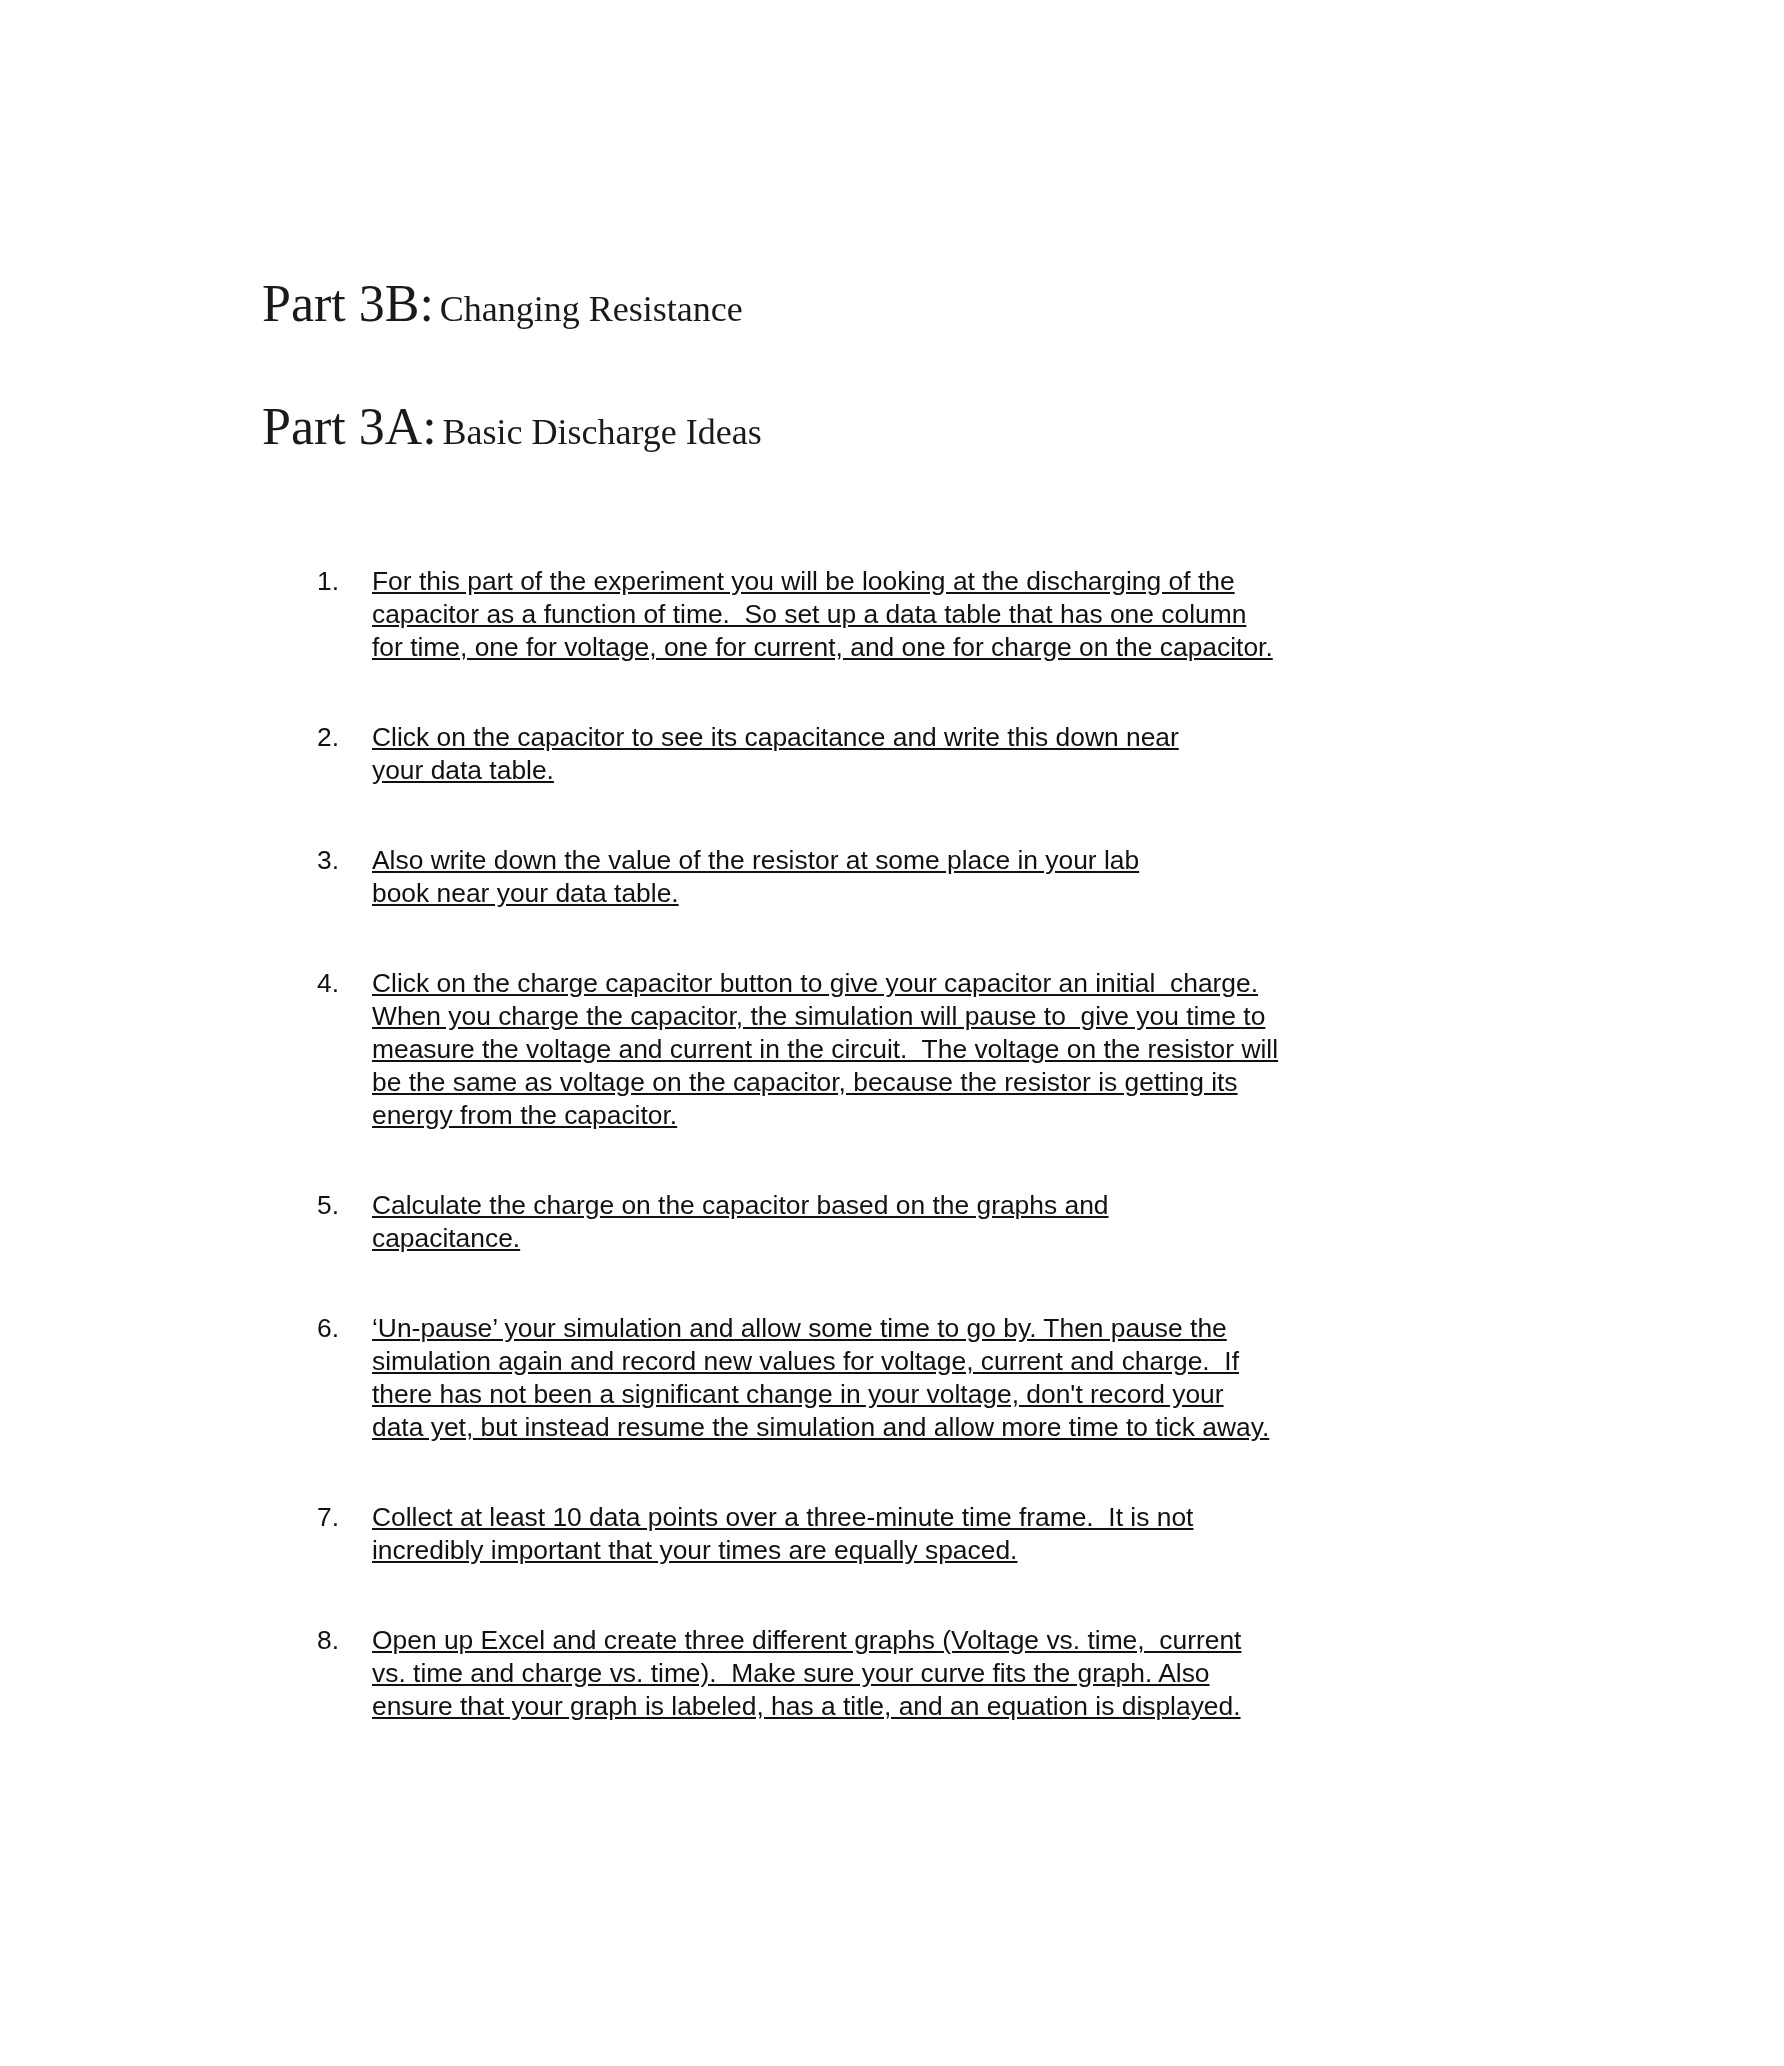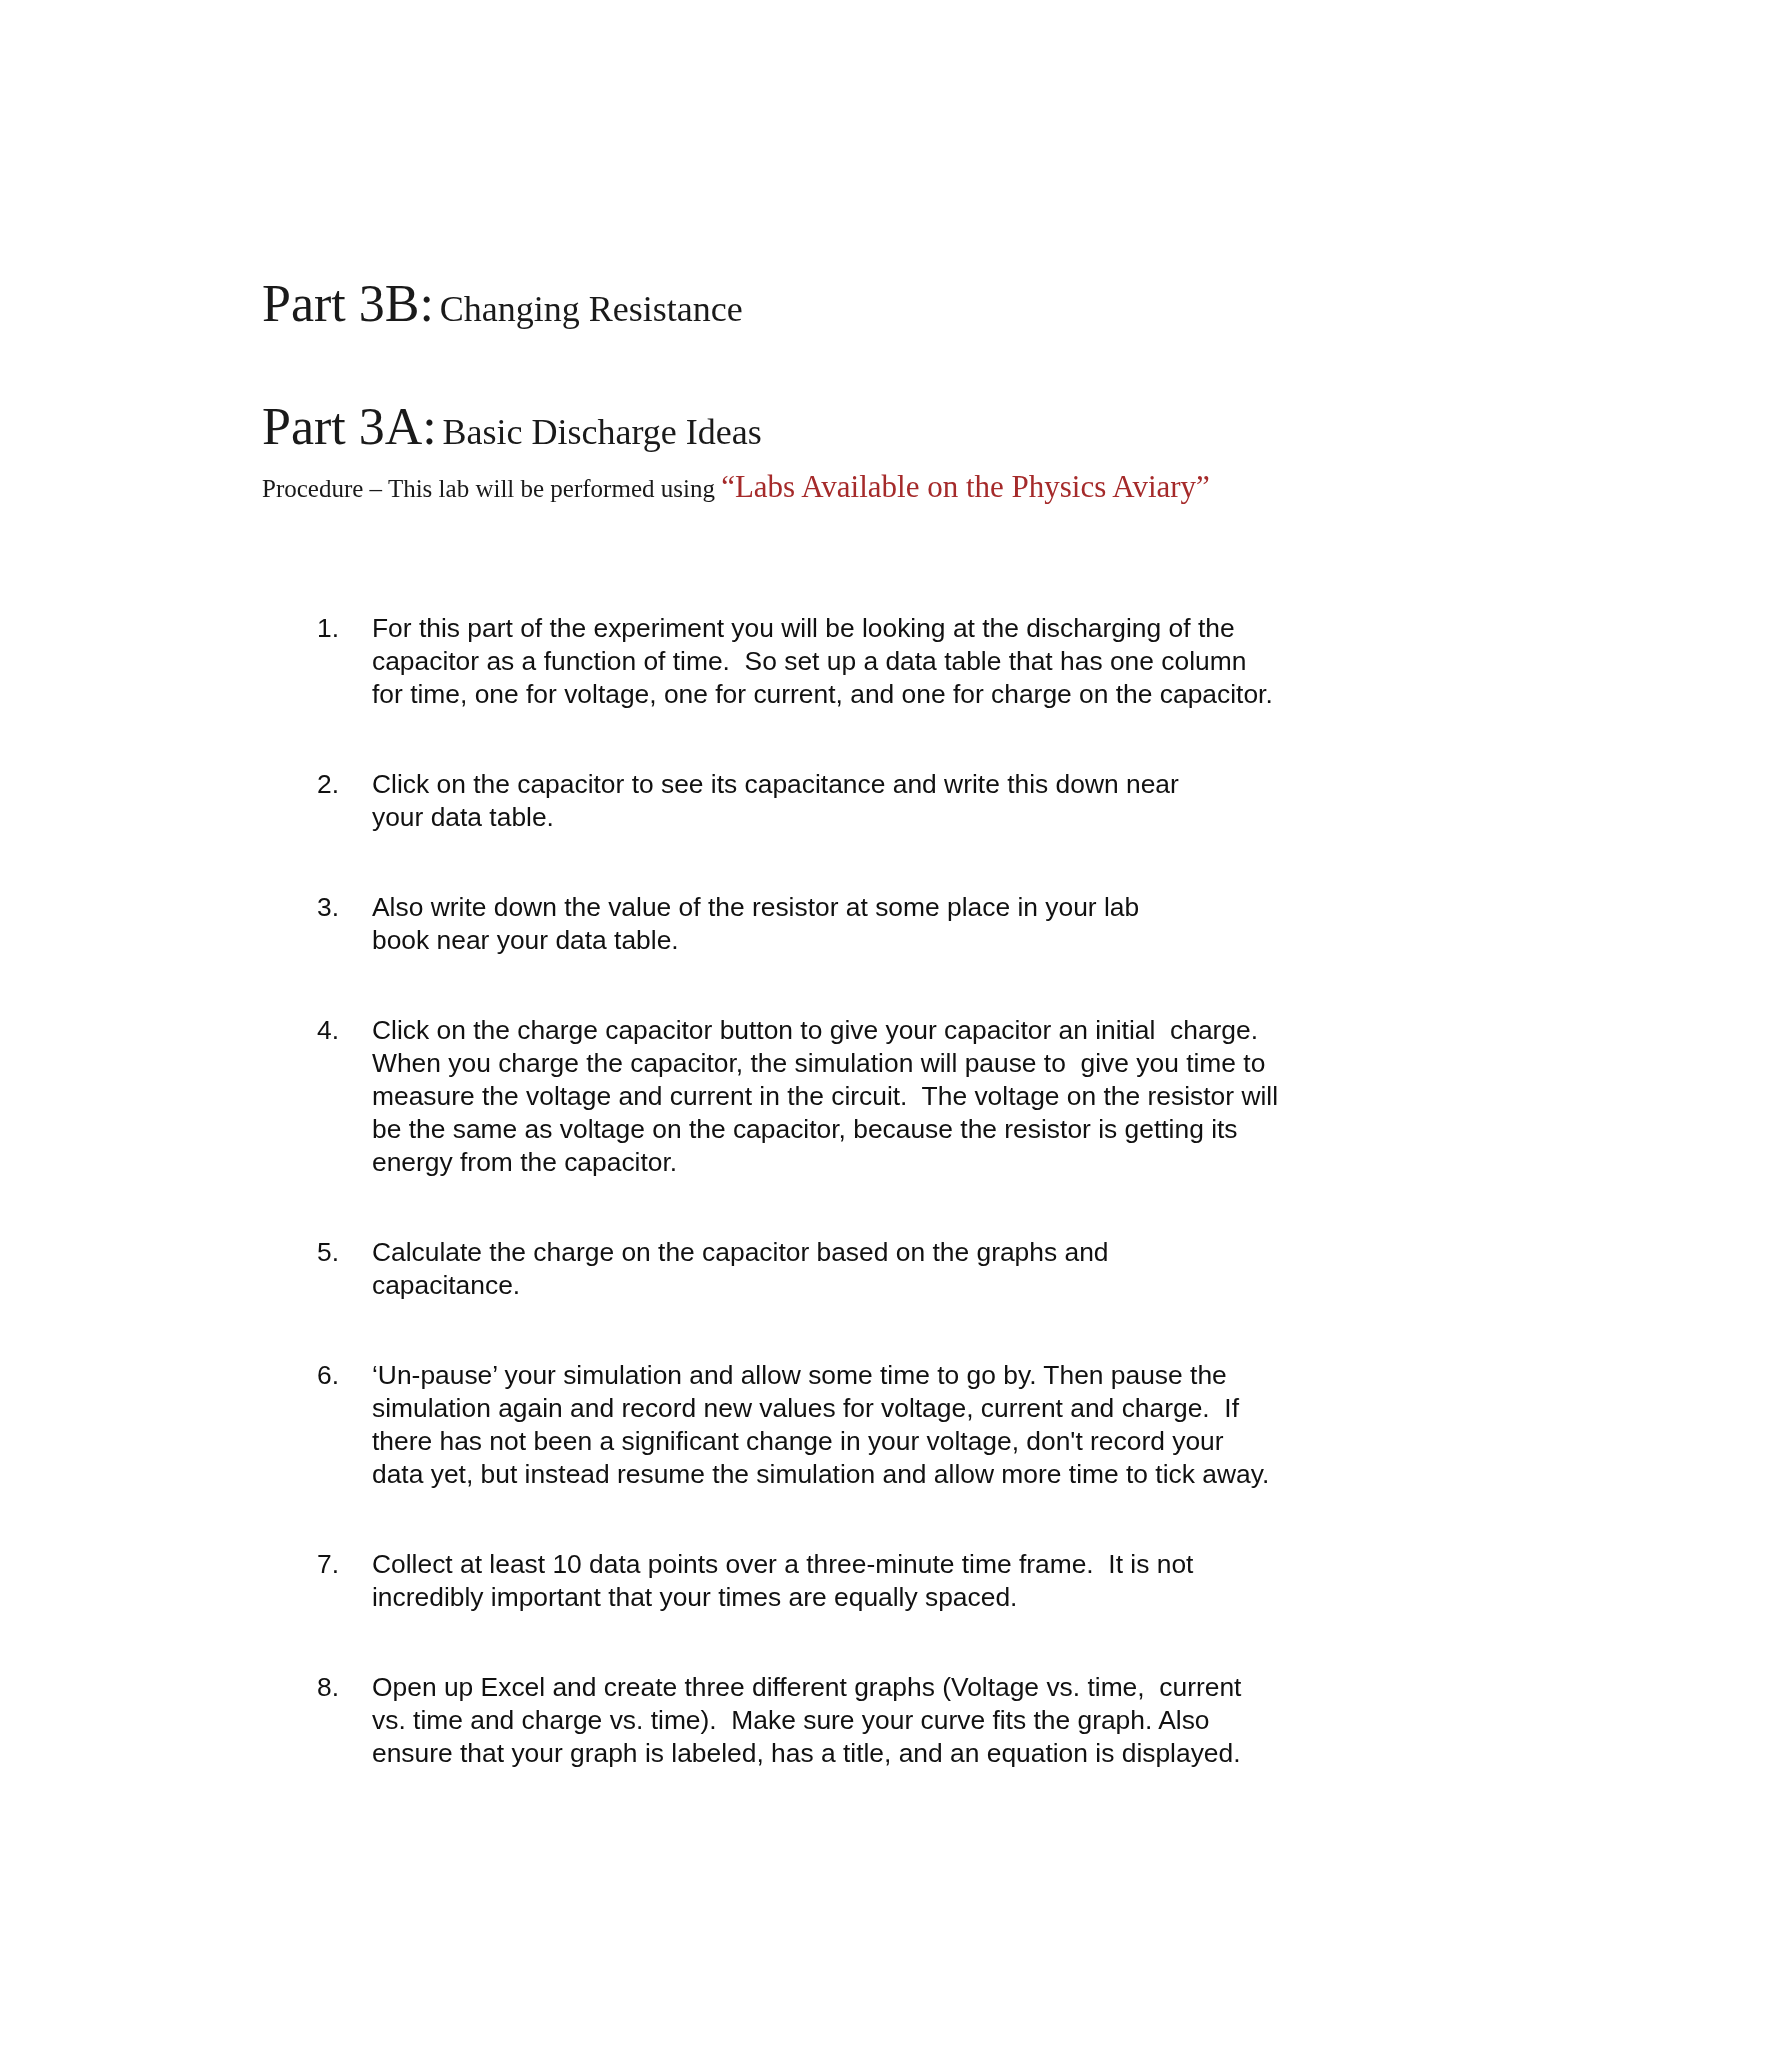--- a/index.html
+++ b/index.html
@@ -68,40 +68,38 @@
     color: #111111;
   }
   .step .num {
     flex: 0 0 auto;
     width: 55px;
   }
   .step .text {
     flex: 1 1 auto;
     white-space: pre-wrap;
     max-width: 1240px;
+    text-decoration: underline;
   }
 </style>
 </head>
 <body>
 
 <div class="page">
   <div class="content">
 
     <h1 class="heading heading-first">
       <span class="h-label">Part 3B:</span><span class="h-title">Changing Resistance</span>
     </h1>
 
 
     <h1 class="heading heading-third">
       <span class="h-label">Part 3A:</span><span class="h-title">Basic Discharge Ideas</span>
     </h1>
 
-    <div class="procedure">
-      <span class="proc-prefix">Procedure – This lab will be performed using </span><a class="proc-link" style="color: rgb(165, 42, 42);">“Labs Available on the Physics Aviary”</a>
-    </div>
 
     <div class="steps">
 
       <div class="step">
         <span class="num">1.</span>
         <span class="text">For this part of the experiment you will be looking at the discharging of the
 capacitor as a function of time.  So set up a data table that has one column
 for time, one for voltage, one for current, and one for charge on the capacitor.</span>
       </div>
 

